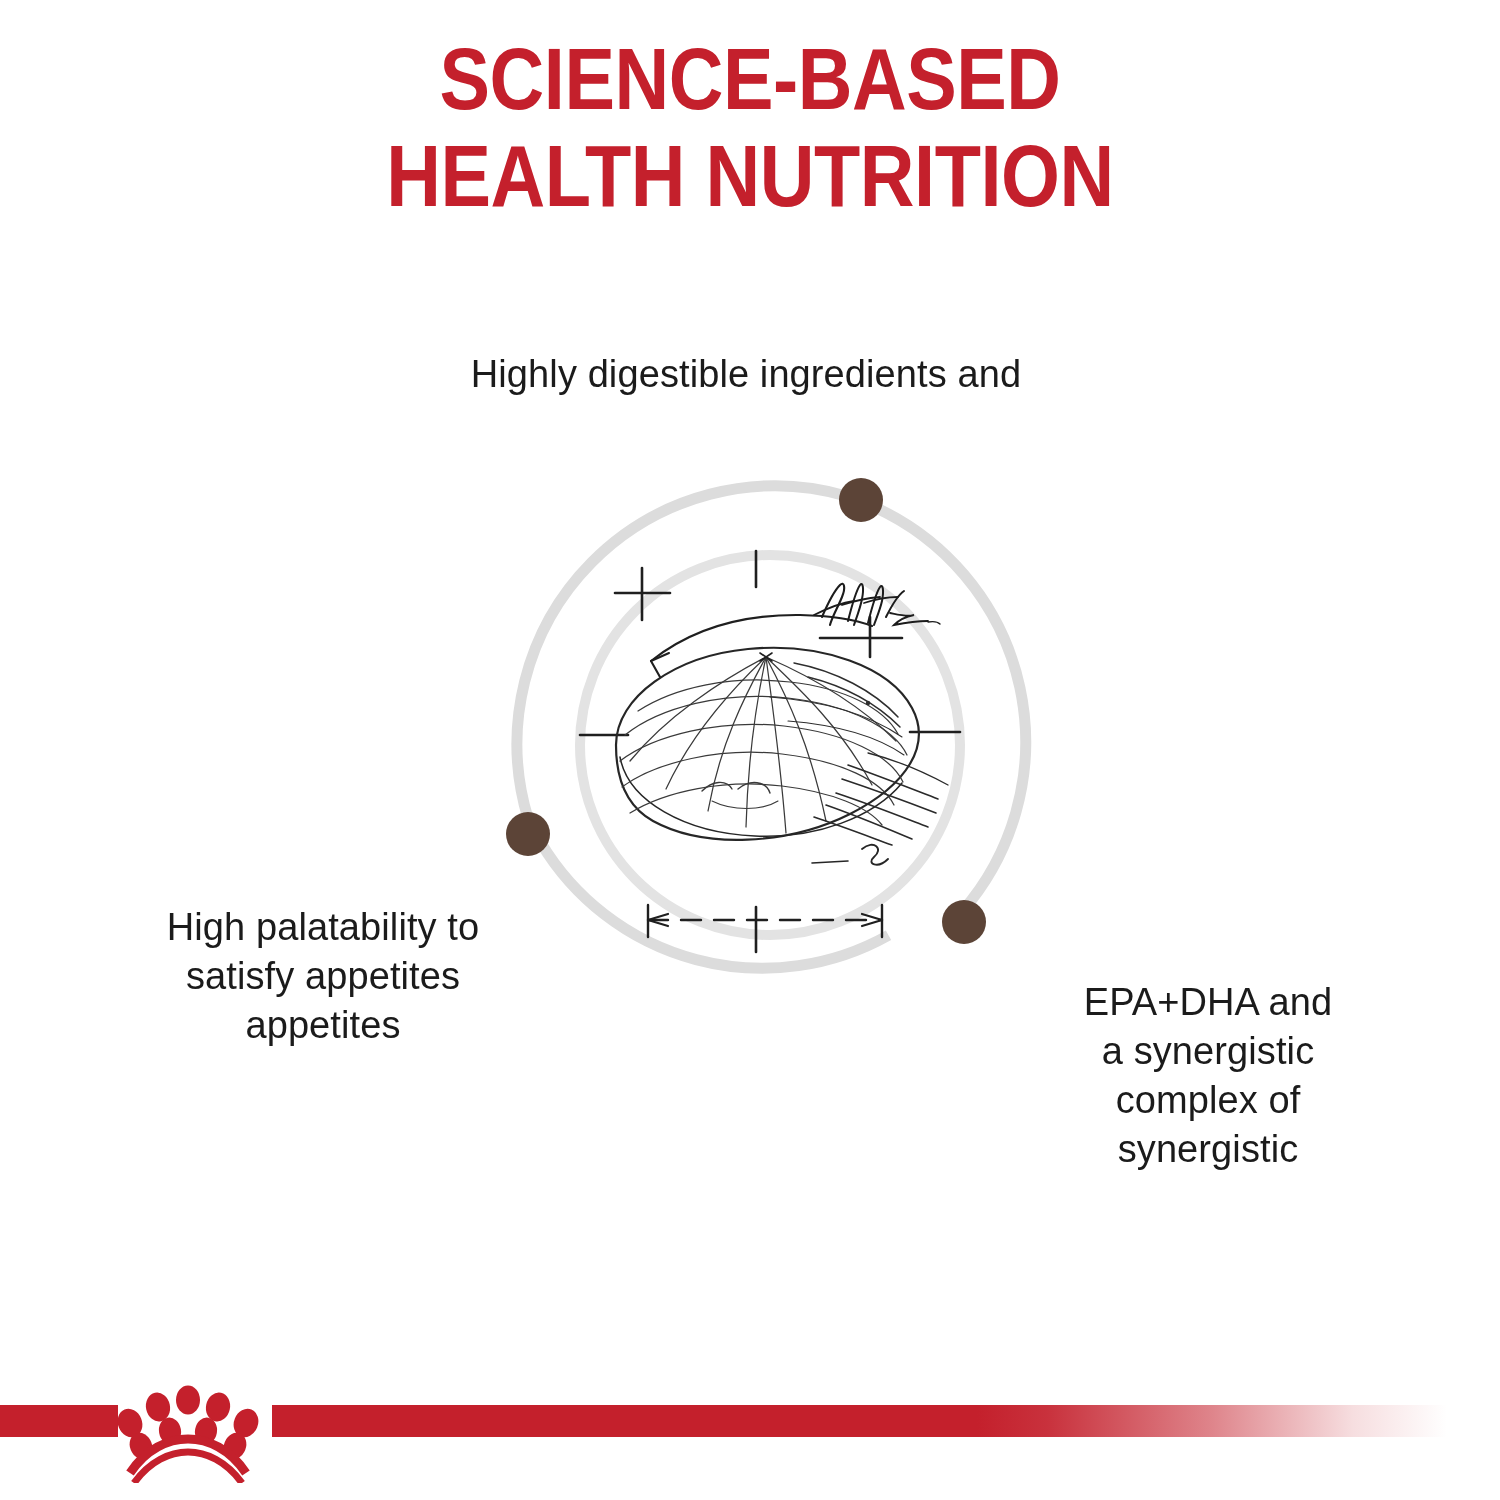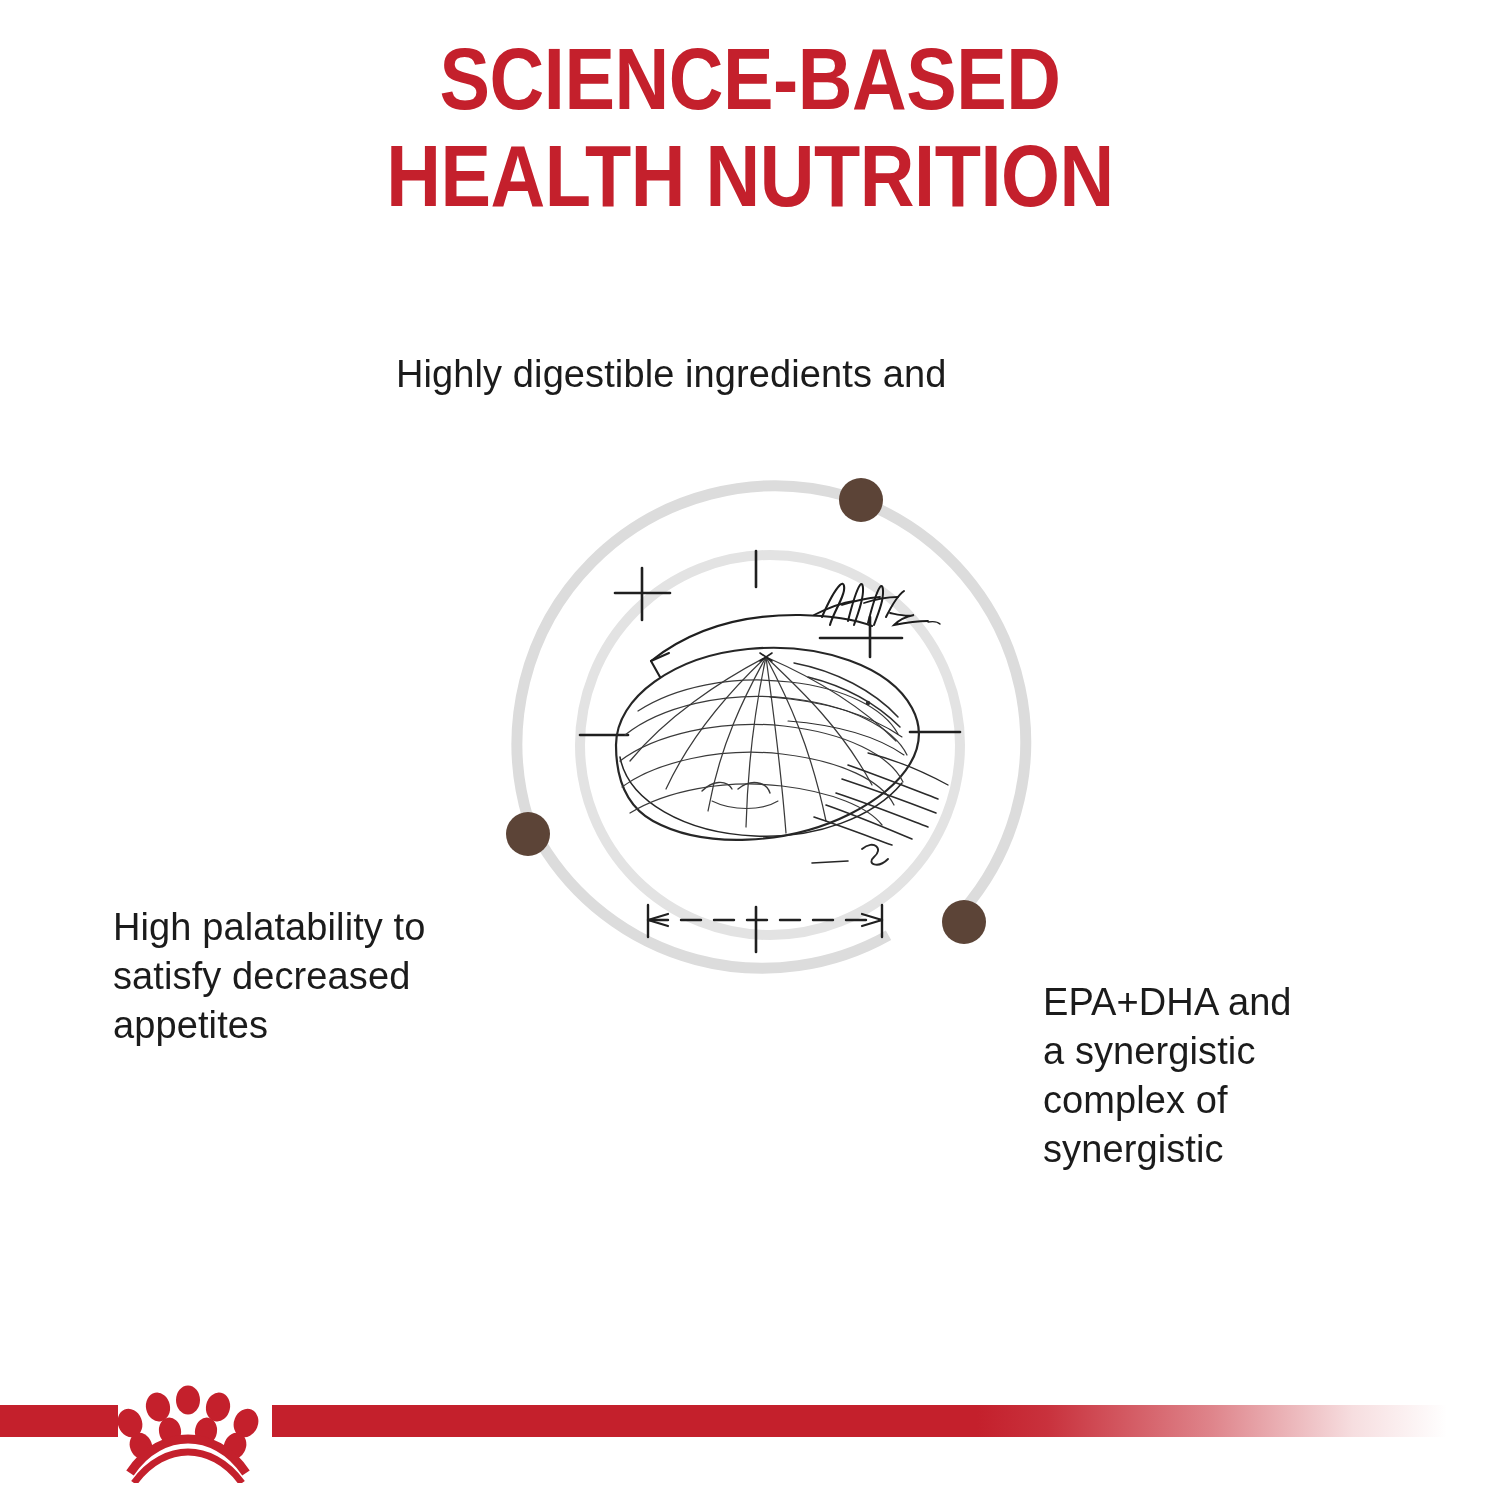--- a/index.html
+++ b/index.html
@@ -36,21 +36,21 @@
   
   .feature{
     position:absolute;
     color:#1b1b1b;
     font-family:"Liberation Sans Narrow","Liberation Sans",sans-serif;
     font-size:38px;
     line-height:49px;
     font-weight:400;
     letter-spacing:0.1px;
   }
-  .feature span{ display:block; white-space:nowrap; }
+  .feature span{ display:block; white-space:nowrap;text-align:center; }
 
   #feature-top{ left:396px; top:350px; width:700px; }
   #feature-left{ left:98px; top:903px; width:420px;margin-left:15px; }
   #feature-right{ left:1043px; top:978px; width:330px; }
 
   
   .diagram{
     position:absolute;
     left:470px; top:445px;
     width:600px; height:600px;
@@ -91,21 +91,21 @@
   <span class="title-line">SCIENCE-BASED</span>
   <span class="title-line">HEALTH NUTRITION</span>
 </div>
 
 <div class="feature" id="feature-top">
   <span>Highly digestible ingredients and</span>
 </div>
 
 <div class="feature" id="feature-left">
   <span>High palatability to</span>
-  <span>satisfy decreased</span>
+  <span>satisfy appetites</span>
   <span>appetites</span>
 </div>
 
 <div class="feature" id="feature-right">
   <span>EPA+DHA and</span>
   <span>a synergistic</span>
   <span>complex of</span>
   <span>synergistic</span>
 </div>
 

